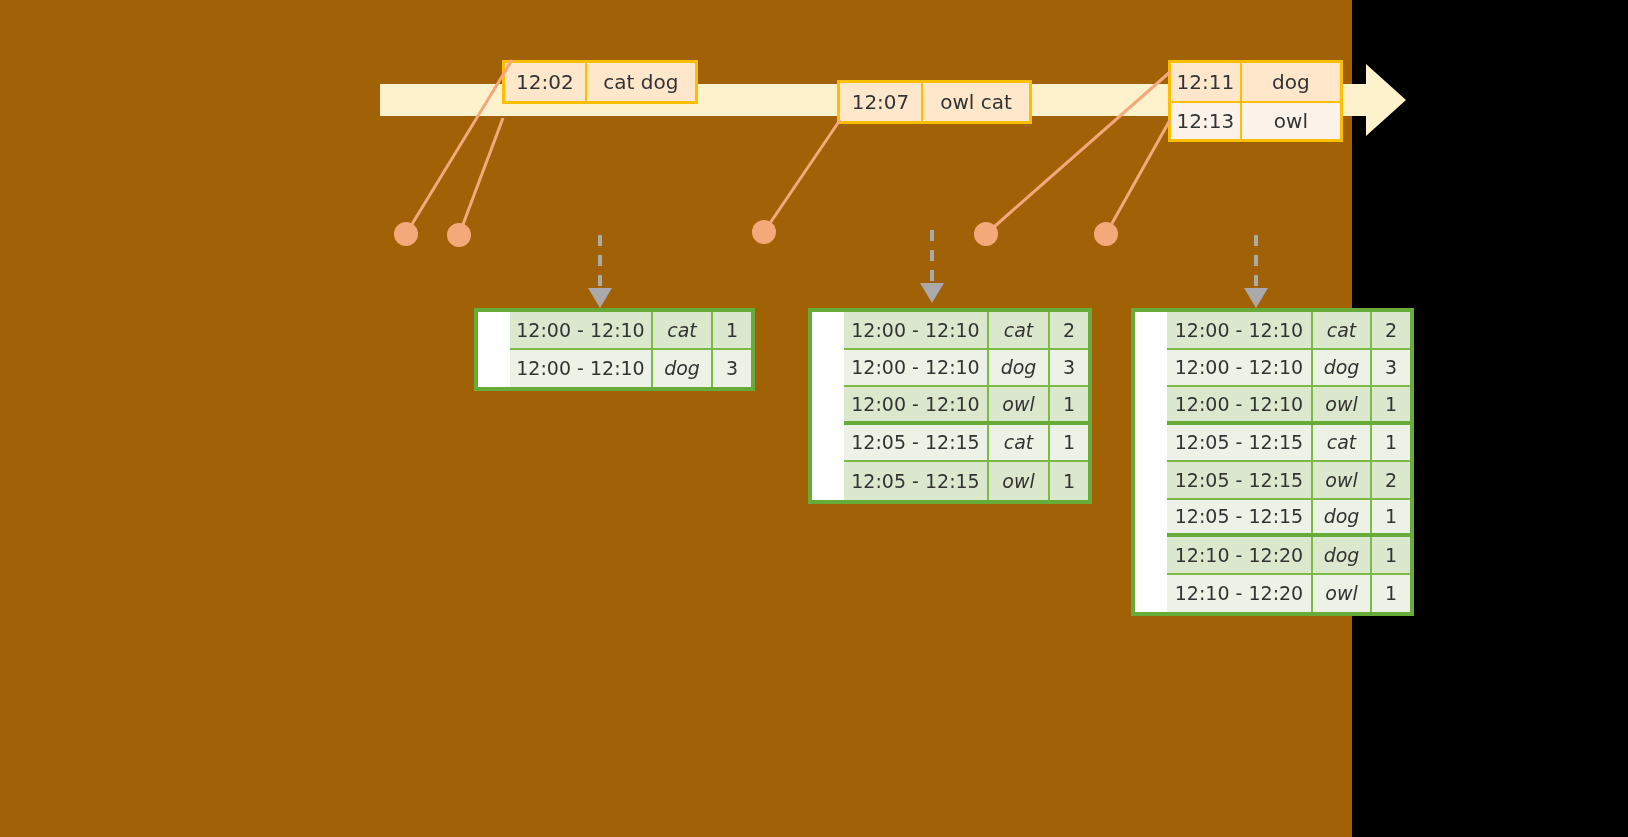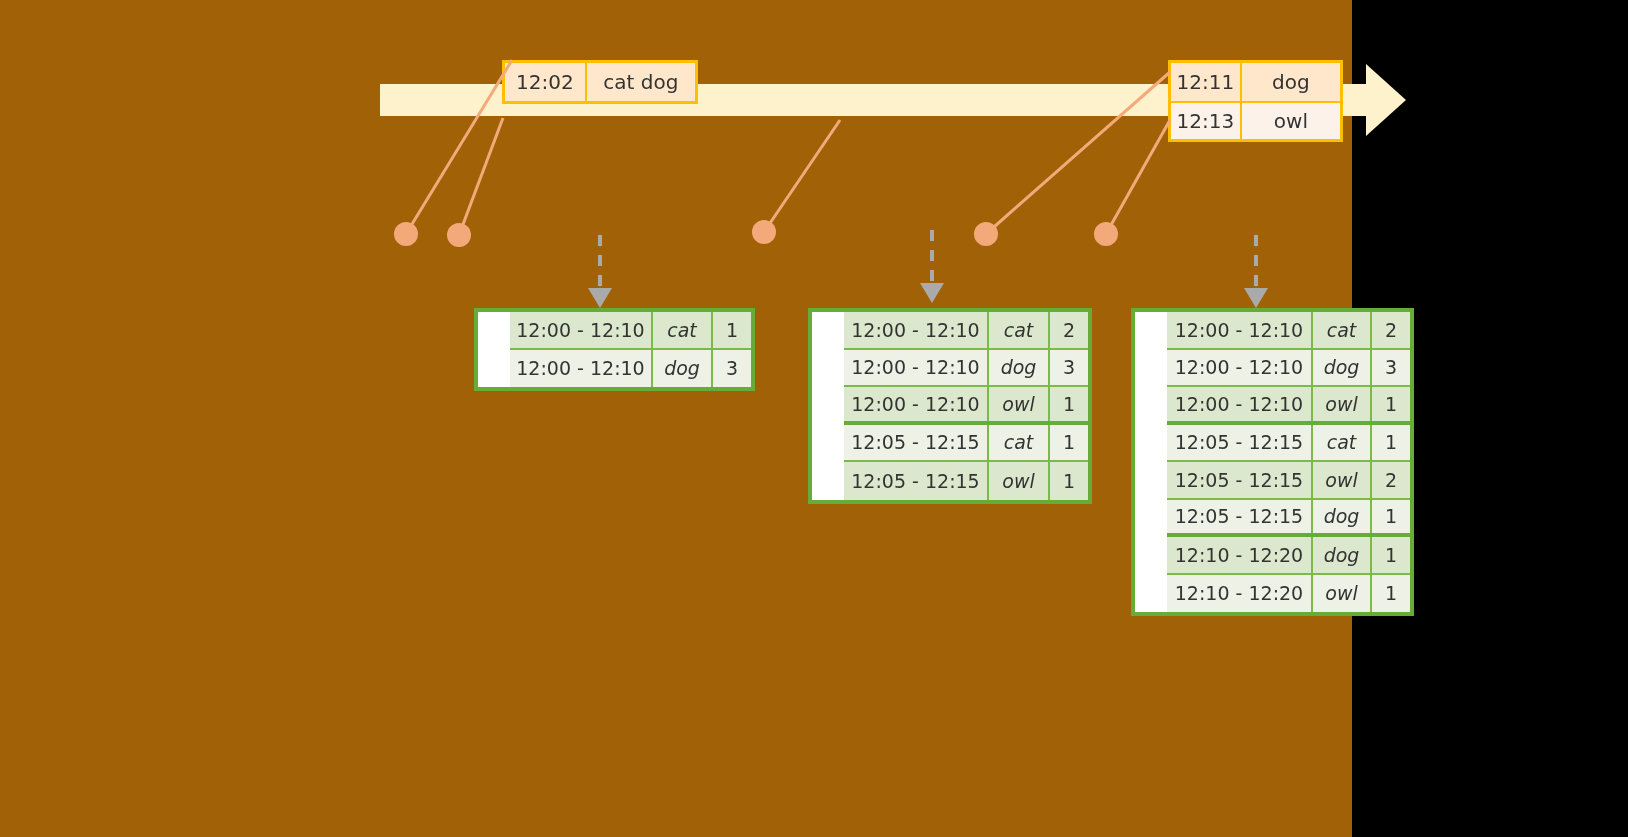--- a/index.html
+++ b/index.html
@@ -133,20 +133,26 @@
   <div class="timeline-bar"></div>
   <div class="timeline-arrowhead"></div>
 
   <div class="event-box" id="event-box-1" style="left:502px; top:60px; width:196px;">
     <div class="event-row alt">
       <div class="ev-time">12:02</div>
       <div class="ev-text">cat dog</div>
     </div>
   </div>
 
+  <div class="event-box wide" id="event-box-2" style="left:837px; top:80px; width:195px;">
+    <div class="event-row alt">
+      <div class="ev-time">12:07</div>
+      <div class="ev-text">owl cat</div>
+    </div>
+  </div>
 
   <div class="event-box narrow3" id="event-box-3" style="left:1168px; top:60px; width:175px;">
     <div class="event-row alt">
       <div class="ev-time">12:11</div>
       <div class="ev-text">dog</div>
     </div>
     <div class="event-row alt2">
       <div class="ev-time">12:13</div>
       <div class="ev-text">owl</div>
     </div>

